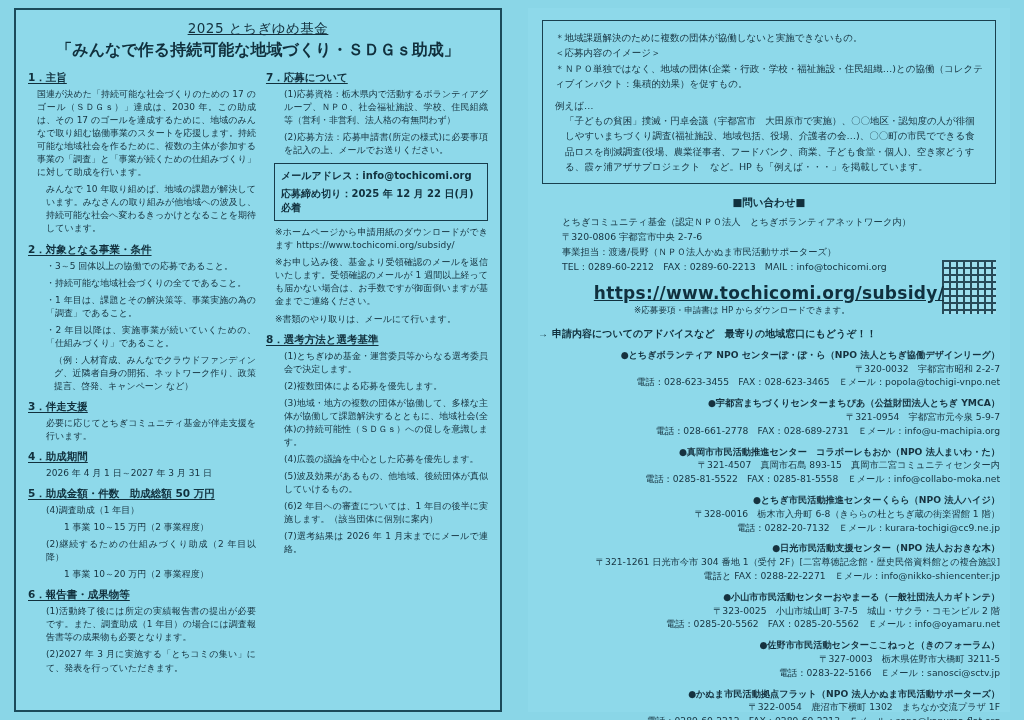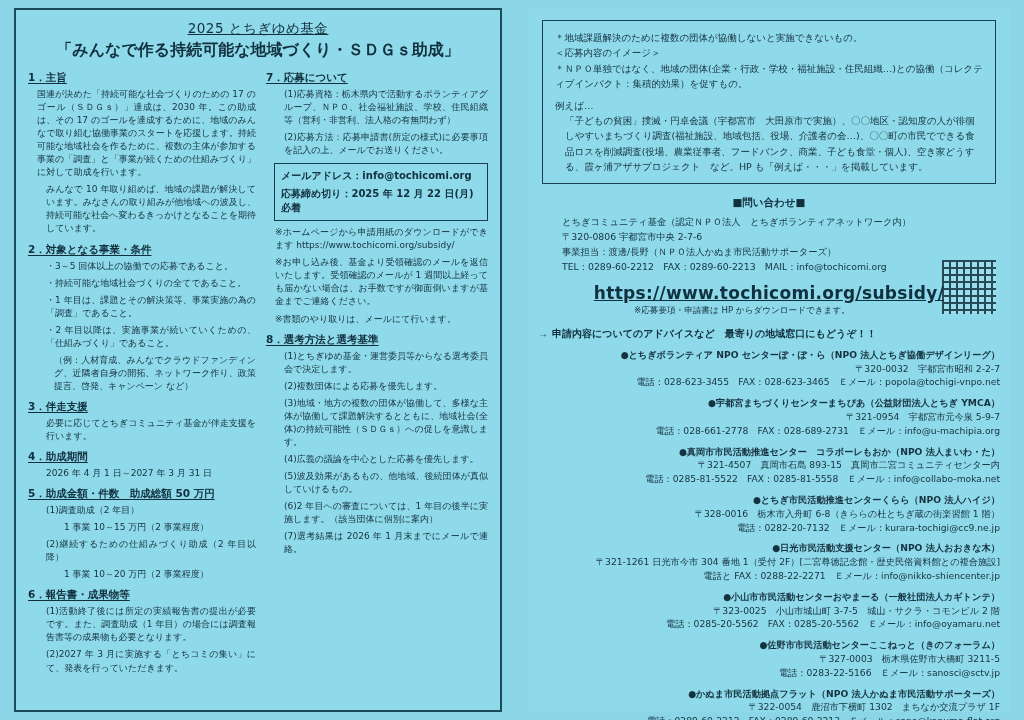--- a/index.html
+++ b/index.html
@@ -182,21 +182,21 @@
           <p class="body ind">・2 年目以降は、実施事業が続いていくための、「仕組みづくり」であること。</p>
           <p class="body ind2">（例：人材育成、みんなでクラウドファンディング、近隣者自身の開拓、ネットワーク作り、政策提言、啓発、キャンペーン など）</p>
 
           <h3 class="sec">3．伴走支援</h3>
           <p class="body ind">必要に応じてとちぎコミュニティ基金が伴走支援を行います。</p>
 
           <h3 class="sec">4．助成期間</h3>
           <p class="body ind">2026 年 4 月 1 日～2027 年 3 月 31 日</p>
 
           <h3 class="sec">5．助成金額・件数　助成総額 50 万円</h3>
-          <p class="body ind">(1)調査助成（2 年目）</p>
+          <p class="body ind">(4)調査助成（1 年目）</p>
           <p class="body ind">　　1 事業 10～15 万円（2 事業程度）</p>
           <p class="body ind">(2)継続するための仕組みづくり助成（2 年目以降）</p>
           <p class="body ind">　　1 事業 10～20 万円（2 事業程度）</p>
 
           <h3 class="sec">6．報告書・成果物等</h3>
           <p class="body ind">(1)活動終了後には所定の実績報告書の提出が必要です。また、調査助成（1 年目）の場合には調査報告書等の成果物も必要となります。</p>
           <p class="body ind">(2)2027 年 3 月に実施する「とちコミの集い」にて、発表を行っていただきます。</p>
         </div>
 
         <div class="col col-right">

